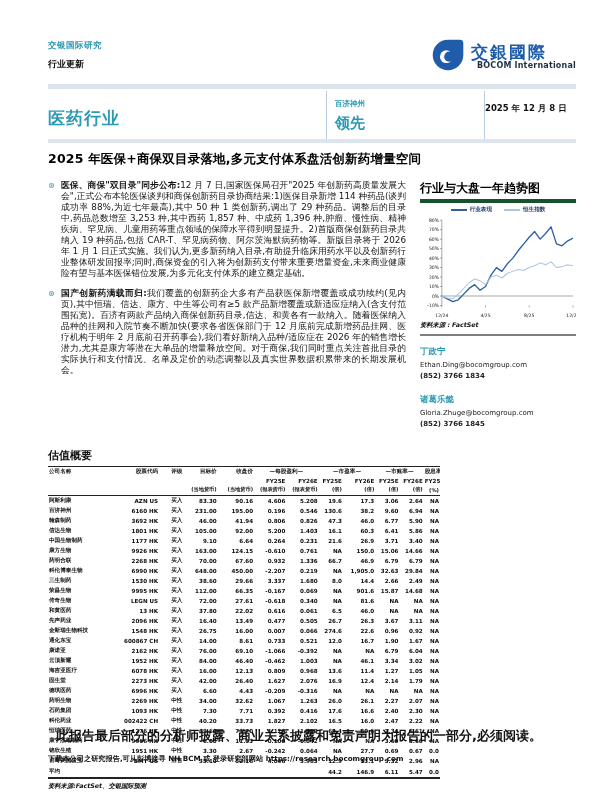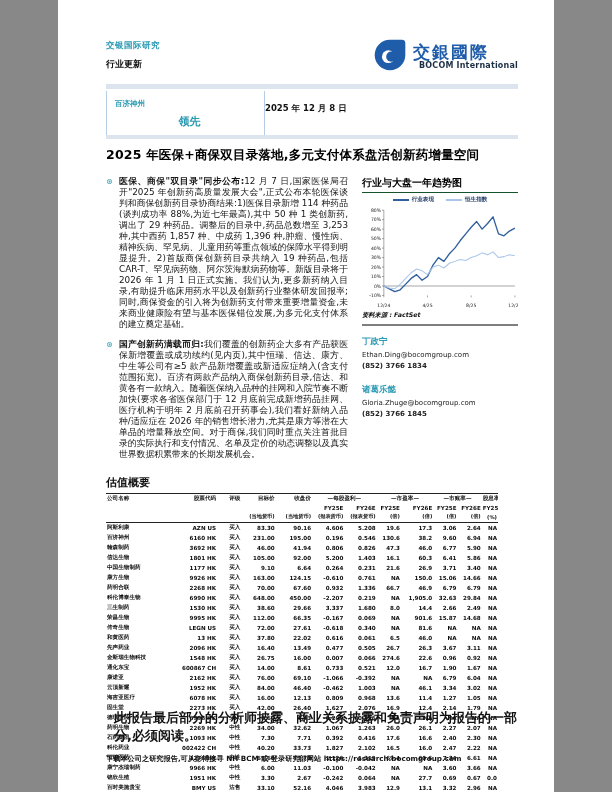--- a/index.html
+++ b/index.html
@@ -1,51 +1,51 @@
 <!DOCTYPE html>
 <html><head>
 <meta charset="utf-8">
 <style>
   * { margin:0; padding:0; box-sizing:border-box; }
   html,body { background:#888; }
   .page {
-    position:relative; width:496px; height:792px; margin:0 auto; background:#fff;
+    position:relative; width:612px; height:792px; margin:0 auto; background:#fff;
     font-family:"DejaVu Sans", sans-serif; color:#111; overflow:hidden;
     padding:40px 36px 0 48px;
   }
   
   .hdr { display:flex; justify-content:space-between; align-items:flex-start; }
   .hdr-left .research { color:#2b9ab3; font-size:8.5px; font-weight:bold; letter-spacing:.5px; }
   .hdr-left .rtype { color:#111; font-size:9px; font-weight:bold; margin-top:6px; }
   .logo { display:flex; align-items:center; gap:6px; margin-top:-2px;justify-content:space-between; }
   .logo-text .cn { color:#1f5ca9; font-size:17px; font-weight:bold; letter-spacing:2px; line-height:1; }
   .logo-text .en { color:#1d2f45; font-size:8px; font-weight:bold; letter-spacing:.2px;padding-left:6px; }
   .band { height:5px; background:#dce4ee; margin-top:8px; }
   
   .title-row { display:flex; align-items:stretch; margin-top:2px; }
   .title-row .cell { padding:8px 0 6px 0; }
   .c1 { width:278px; }
   .c1 .industry { color:#2b9ab3; font-size:17px; font-weight:bold; letter-spacing:1px; margin-top:8px; }
   .c2 { width:158px; border-left:1.5px solid #b7cde4; padding-left:8px !important; }
   .c2 .rl { color:#2b9ab3; font-size:7.5px; font-weight:bold; }
-  .c2 .rv { color:#2b9ab3; font-size:11px; font-weight:bold; margin-top:5px;text-align:center; }
+  .c2 .rv { color:#2b9ab3; font-size:15px; font-weight:bold; margin-top:5px; }
   .c3 { flex:1; border-left:1.5px solid #b7cde4; text-align:left; }
   .c3 .date { font-size:8.5px; font-weight:bold; margin-top:4px; }
   .band2 { height:4px; background:#dce4ee; }
   .headline { font-size:12.5px; font-weight:bold; color:#000; padding:8px 0 2px 0; letter-spacing:.2px; }
   
   .main { display:flex; gap:14px; margin-top:10px; }
   .left { width:368px; }
   .bullet { display:flex; margin-bottom:9px; }
   .bullet .bicon { color:#2b9ab3; font-size:8px; width:13px; flex:0 0 13px; line-height:11px; }
   .bullet .btext { font-size:8.8px; line-height:11px; text-align:justify; font-weight:500; color:#151515; }
   .bullet .btext b { font-weight:800; }
   
   .side { flex:1; font-size:7px; }
-  .chart-title { font-size:10px; font-weight:bold; color:#000; border-bottom:1px solid #14532d; padding-bottom:2px; margin-bottom:2px; }
+  .chart-title { font-size:12px; font-weight:bold; color:#000; border-bottom:4px solid #14532d; padding-bottom:2px; margin-bottom:2px; }
   .legend { display:flex; justify-content:center; gap:12px; margin:3px 0 1px 0; }
   .legend .li { display:flex; align-items:center; gap:3px; font-size:5.6px; font-weight:bold; color:#1f3864; }
   .legend .sw { width:16px; height:2px; }
   .chart-src, .tbl-src { font-size:6.3px; font-weight:bold; font-style:italic; color:#111; }
   .side-rule { height:2px; background:#7f7f7f; margin:4px 0 10px 0; }
   .analyst { margin-bottom:14px; }
   .analyst .an { color:#2b9ab3; font-size:8.5px; font-weight:bold; margin-bottom:3px; }
   .analyst .ae { font-size:7px; color:#222; margin-bottom:3px; text-decoration:none; display:block; }
   .analyst .ap { font-size:7px; color:#222;font-weight:bold; }
   
@@ -85,20 +85,23 @@
       </span>
       <div class="logo-text">
         <div class="cn">交銀國際</div>
         <div class="en">BOCOM International</div>
       </div>
     </div>
   </div>
   <div class="band"></div>
 
   <div class="title-row">
+    <div class="cell c1">
+      <div class="industry">医药行业</div>
+    </div>
     <div class="cell c2">
       <div class="rl">百济神州</div>
       <div class="rv">领先</div>
     </div>
     <div class="cell c3">
       <div class="date">2025 年 12 月 8 日</div>
     </div>
   </div>
   <div class="band2"></div>
   <div class="headline">2025 年医保+商保双目录落地,多元支付体系盘活创新药增量空间</div>

